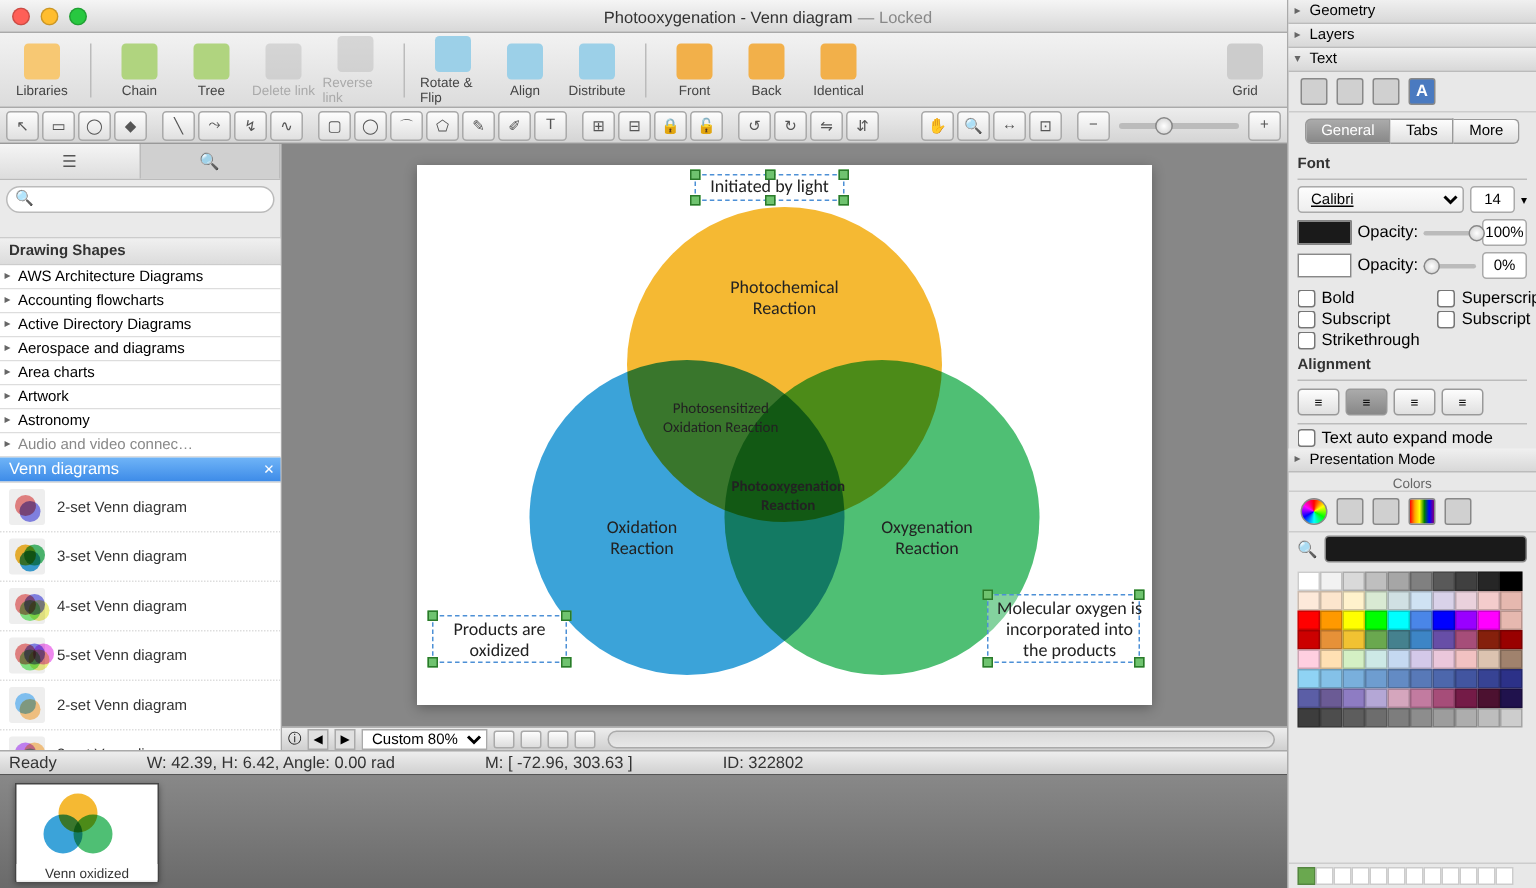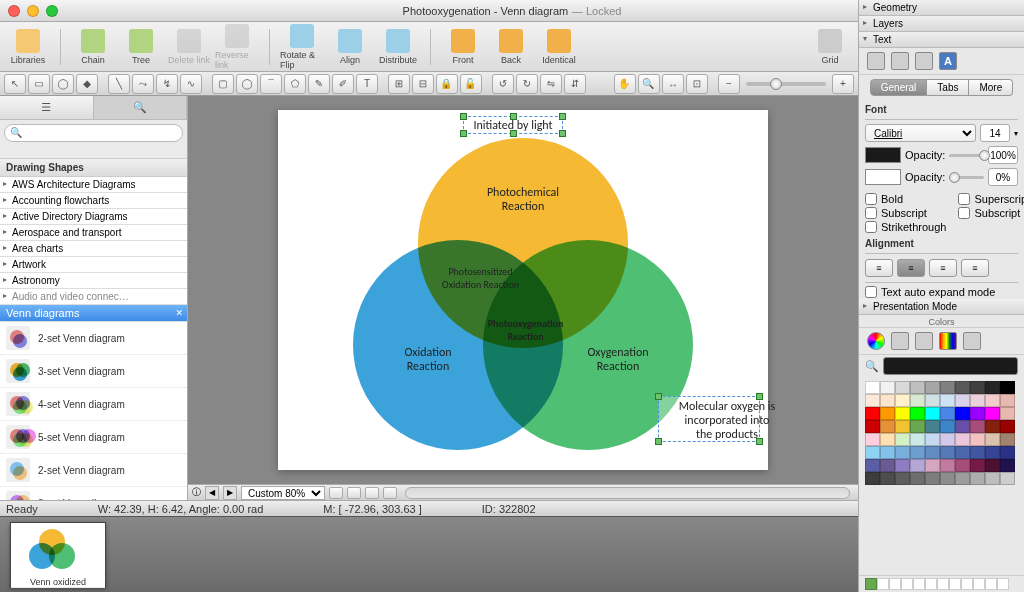--- a/index.html
+++ b/index.html
@@ -227,21 +227,21 @@
     </div>
     <div class="lp-search">
       <input type="text" placeholder="" style="position: relative;">
       <span style="position:relative; left:6px; top:-16px; font-size:10px; color:#888;">🔍</span>
     </div>
     <div class="lp-header">Drawing Shapes</div>
     <div id="categories" style="background:#fff;">
         <div class="lp-cat">AWS Architecture Diagrams</div>
         <div class="lp-cat">Accounting flowcharts</div>
         <div class="lp-cat">Active Directory Diagrams</div>
-        <div class="lp-cat">Aerospace and transport</div>
+        <div class="lp-cat">Aerospace and diagrams</div>
         <div class="lp-cat">Area charts</div>
         <div class="lp-cat">Artwork</div>
         <div class="lp-cat">Astronomy</div>
         <div class="lp-cat trunc">Audio and video connec…</div>
       </div>
     <div class="lp-cat sel">
       <span>Venn diagrams</span>
         <span style="font-size:9px;">✕</span>
     </div>
     <div class="lp-venn-list" id="venn-list">
@@ -312,22 +312,29 @@
 
         <div class="sel-box" style="left:185px; top:6px; width:100px; height:18px;">
           <div class="venn-label" style="left:0; top:1px; width:100%;">Initiated by light</div>
           <div class="sel-handle" style="left:-4px; top:-4px;"></div>
             <div class="sel-handle" style="right:-4px; top:-4px;"></div>
           <div class="sel-handle" style="left:-4px; bottom:-4px;"></div>
             <div class="sel-handle" style="right:-4px; bottom:-4px;"></div>
           <div class="sel-handle" style="left:46px; top:-4px;"></div>
             <div class="sel-handle" style="left:46px; bottom:-4px;"></div>
         </div>
+        <div class="sel-box" style="left:10px; top:300px; width:90px; height:32px;">
+          <div class="venn-label" style="left:0; top:2px; width:100%;">Products are oxidized</div>
+          <div class="sel-handle" style="left:-4px; top:-4px;"></div>
+            <div class="sel-handle" style="right:-4px; top:-4px;"></div>
+          <div class="sel-handle" style="left:-4px; bottom:-4px;"></div>
+            <div class="sel-handle" style="right:-4px; bottom:-4px;"></div>
+        </div>
         <div class="sel-box" style="left:380px; top:286px; width:102px; height:46px;">
-          <div class="venn-label" style="left:18px; top:2px; width:100%;">Molecular oxygen is incorporated into the products</div>
+          <div class="venn-label" style="left:4px; top:2px; width:100%;">Molecular oxygen is incorporated into the products</div>
           <div class="sel-handle" style="left:-4px; top:-4px;"></div>
             <div class="sel-handle" style="right:-4px; top:-4px;"></div>
           <div class="sel-handle" style="left:-4px; bottom:-4px;"></div>
             <div class="sel-handle" style="right:-4px; bottom:-4px;"></div>
         </div>
       </div>
     </div>
     <div class="canvas-scroll">
       <span style="font-size:9px;">ⓘ</span>
       <div class="scroll-btn">◀</div>

